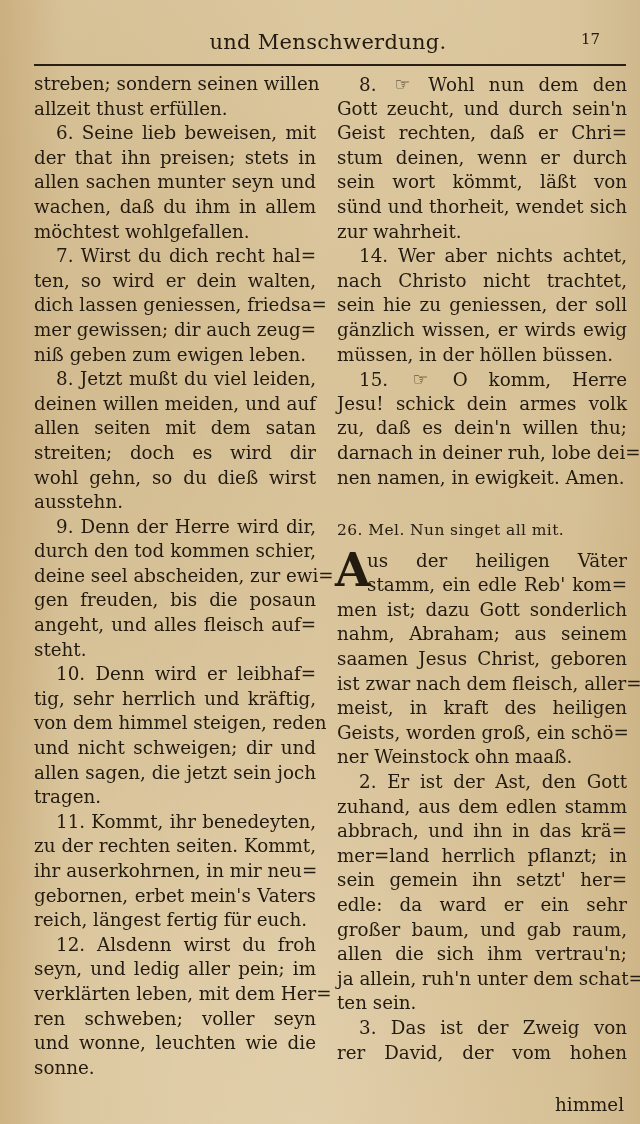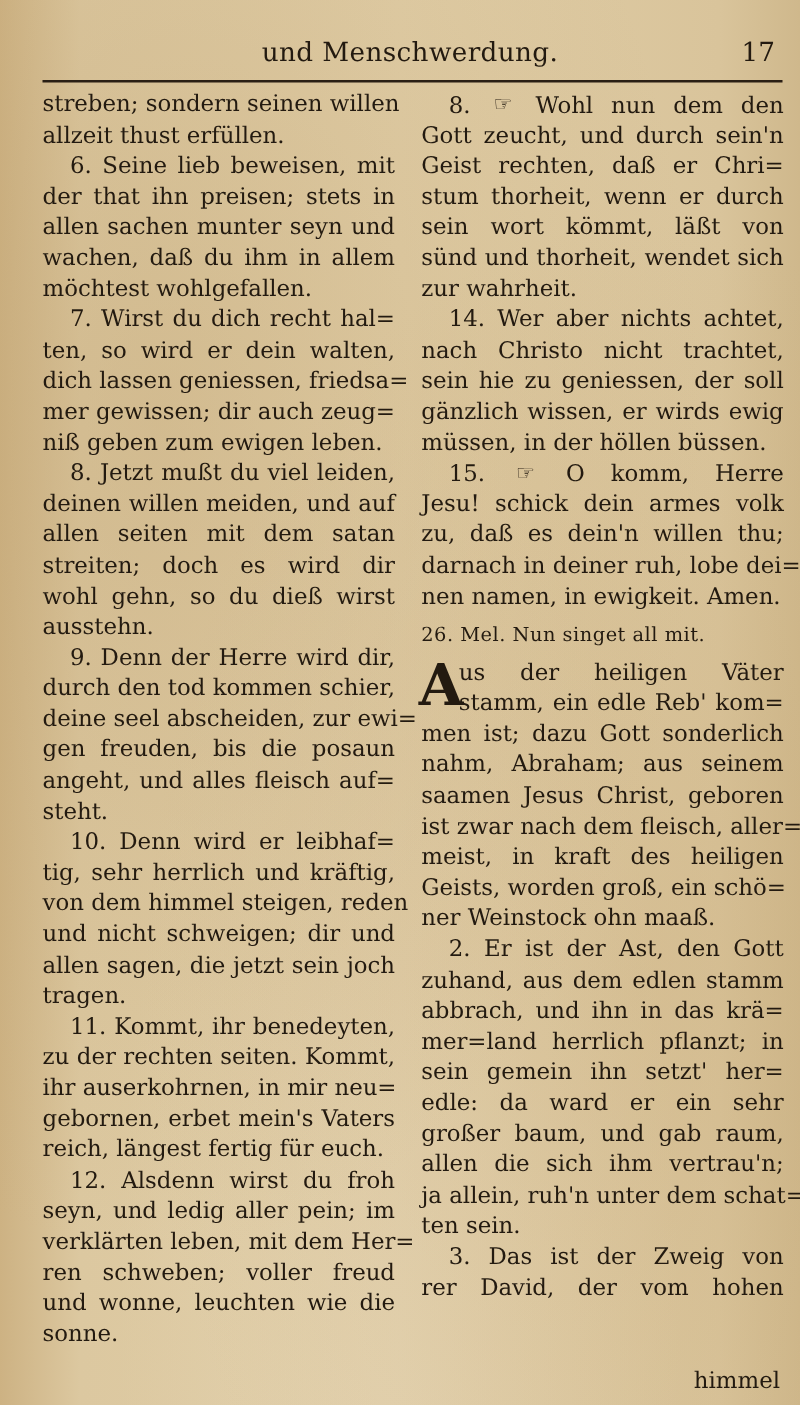--- a/index.html
+++ b/index.html
@@ -17,37 +17,37 @@
     }
     .page { position: absolute; left: 0; top: 0; width: 640px; height: 1124px; }
     .header {
       position: absolute; left: 32px; right: 16px; top: 28px; height: 30px;
     }
     .running-title {
       position: absolute; left: 0; right: 0; text-align: center;
       font-size: 21px; letter-spacing: 0.3px; top: 2px;
     }
     .page-number {
-      position: absolute; right: 4px; top: 2px; font-size: 21px;
+      position: absolute; right: 24px; top: 2px; font-size: 15px;
     }
     .rule {
       position: absolute; left: 34px; right: 14px; top: 64px; height: 2px;
       background: #2a1f14;
     }
     .col {
       position: absolute; top: 72px;
       font-size: 18.3px; line-height: 24.6px;
     }
     .col.left { left: 34px; width: 282px; }
     .col.right { left: 337px; width: 290px; }
     .line { display: block; white-space: nowrap; text-align: justify; text-align-last: justify; height: 24.6px; }
     .line.last { text-align-last: left; }
     .line.indent { padding-left: 22px; }
     .hymn-header {
-      display: block; font-size: 15.5px; margin-top: 6px; margin-bottom: 6px;
+      display: block; font-size: 15.5px; margin-top: 28px; margin-bottom: 6px;
       white-space: nowrap; letter-spacing: 0.4px;
     }
     .dropcap-wrap { position: relative; }
     .dropcap {
       position: absolute; left: -2px; top: -2px;
       font-size: 46px; line-height: 46px; font-weight: bold;
     }
     .line.after-cap { padding-left: 30px; }
     .pointer-icon {
       display: inline-block; font-size: 17px; margin: 0 4px; vertical-align: 1px;
@@ -102,36 +102,36 @@
       <span class="line">allen sagen, die jetzt sein joch</span>
       <span class="line last">tragen.</span>
       <span class="line indent">11. Kommt, ihr benedeyten,</span>
       <span class="line">zu der rechten seiten. Kommt,</span>
       <span class="line">ihr auserkohrnen, in mir neu=</span>
       <span class="line">gebornen, erbet mein's Vaters</span>
       <span class="line last">reich, längest fertig für euch.</span>
       <span class="line indent">12. Alsdenn wirst du froh</span>
       <span class="line">seyn, und ledig aller pein; im</span>
       <span class="line">verklärten leben, mit dem Her=</span>
-      <span class="line">ren schweben; voller freud</span>
+      <span class="line">ren schweben; voller seyn</span>
       <span class="line">und wonne, leuchten wie die</span>
       <span class="line last">sonne.</span>
     </div>
 
   <div class="col right">
 
     <div>
       <span class="line indent">
         <span>8.</span>
         <span class="pointer-icon">☞</span>
         <span>Wohl nun dem den</span>
       </span>
       <span class="line">Gott zeucht, und durch sein'n</span>
       <span class="line">Geist rechten, daß er Chri=</span>
-      <span class="line">stum thorheit, wenn er durch</span>
+      <span class="line">stum deinen, wenn er durch</span>
       <span class="line">sein wort kömmt, läßt von</span>
       <span class="line">sünd und thorheit, wendet sich</span>
       <span class="line last">zur wahrheit.</span>
     </div>
 
     <div>
       <span class="line indent">14. Wer aber nichts achtet,</span>
       <span class="line">nach Christo nicht trachtet,</span>
       <span class="line">sein hie zu geniessen, der soll</span>
       <span class="line">gänzlich wissen, er wirds ewig</span>

